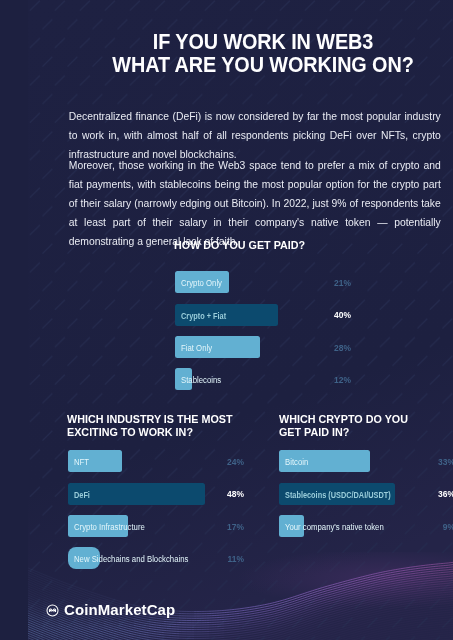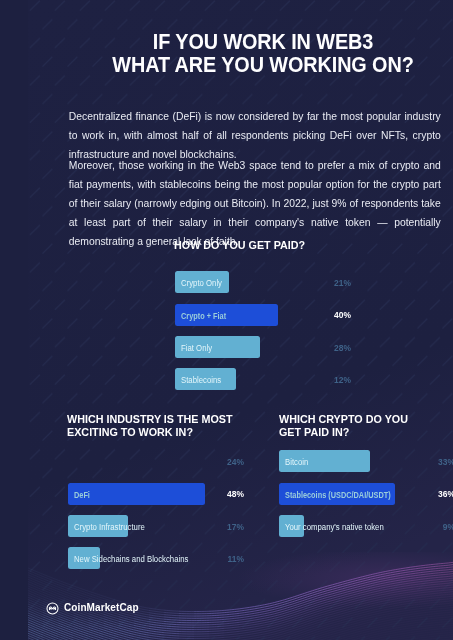--- a/index.html
+++ b/index.html
@@ -23,42 +23,42 @@
   
   .chart{position:absolute;}
   .chart-title{color:#ffffff;font-weight:bold;font-size:11.2px;line-height:13.1px;
                letter-spacing:0px;transform:scaleX(0.962);transform-origin:left center;}
   .row{position:relative;height:32.3px;text-decoration:underline;}
   .bar{position:absolute;left:0;top:0;height:22.2px;border-radius:2.5px;
        background:#62b0d2;display:flex;align-items:center;}
   .bar .lbl{position:absolute;left:6.6px;top:50%;white-space:nowrap;font-size:8.3px;
             color:#e3f6fb;line-height:1;transform:translateY(-50%) scaleX(0.936);margin-top:1.1px;
             transform-origin:left center;}
-  .bar.hl{background:#1d4ed8;}
+  .bar.hl{background:#0c4a6e;}
   .bar.hl .lbl{color:#9acdda;font-weight:bold;transform:translateY(-50%) scaleX(0.885);}
   .pct{position:absolute;font-size:9.1px;font-weight:bold;color:#3f6288;
        text-align:right;line-height:1;transform:scaleX(0.93);transform-origin:right center;}
   .pct.hl{color:#ffffff;}
 
   .chart1{left:146.3px;top:239.2px;width:200px;}
   .chart1 .rows{position:absolute;left:0.3px;top:32.1px;width:175px;}
   .chart1 .pct{left:116.2px;width:60px;top:7.7px;}
 
   .chart2{left:39.1px;top:412.7px;width:180px;}
   .chart2 .rows{position:absolute;left:0.7px;top:37.6px;width:175px;}
   .chart2 .pct{left:116.1px;width:60px;top:7.7px;}
 
   .chart3{left:250.8px;top:412.7px;width:145px;}
   .chart3 .rows{position:absolute;left:-0.3px;top:37.6px;width:175px;}
   .chart3 .pct{left:116.3px;width:60px;top:7.7px;}
 
   
   .footer{position:absolute;left:18px;top:601px;display:flex;align-items:center;}
   .cmc-logo{display:block;width:13px;height:13px;}
-  .cmc-name{margin-left:5px;color:#ffffff;font-size:10px;font-weight:bold;letter-spacing:0.1px;}
+  .cmc-name{margin-left:5px;color:#ffffff;font-size:15px;font-weight:bold;letter-spacing:0.1px;}
 </style>
 </head>
 <body>
 
 <div class="page">
 
   <div class="bg">
     <svg width="453" height="640" viewBox="0 0 453 640">
       <defs>
         <linearGradient id="bgGrad" x1="0" y1="0" x2="0.25" y2="1">
@@ -1695,48 +1695,51 @@
           </div>
           <div class="pct hl">40%</div>
         </div>
         <div class="row">
           <div class="bar" style="width: 85px;">
             <span class="lbl">Fiat Only</span>
           </div>
           <div class="pct">28%</div>
         </div>
         <div class="row">
-          <div class="bar" style="width: 17px; padding-left: 44px;">
+          <div class="bar" style="width: 17px;">
             <span class="lbl">Stablecoins</span>
           </div>
           <div class="pct">12%</div>
         </div>
       </div>
   </div>
 
   <div class="chart chart2">
     <div class="chart-title">WHICH INDUSTRY IS THE MOST EXCITING TO WORK IN?</div>
     <div class="rows">
         <div class="row">
+          <div class="bar" style="width: 54.7px;">
+            <span class="lbl">NFT</span>
+          </div>
           <div class="pct">24%</div>
         </div>
         <div class="row">
           <div class="bar hl" style="width: 137px;">
             <span class="lbl">DeFi</span>
           </div>
           <div class="pct hl">48%</div>
         </div>
         <div class="row">
           <div class="bar" style="width: 60px;">
             <span class="lbl">Crypto Infrastructure</span>
           </div>
           <div class="pct">17%</div>
         </div>
         <div class="row">
-          <div class="bar" style="width: 32.5px;">
+          <div class="bar" style="width: 32.5px; border-radius: 8px;">
             <span class="lbl">New Sidechains and Blockchains</span>
           </div>
           <div class="pct">11%</div>
         </div>
       </div>
   </div>
 
   <div class="chart chart3">
     <div class="chart-title">WHICH CRYPTO DO YOU GET PAID IN?</div>
     <div class="rows">

